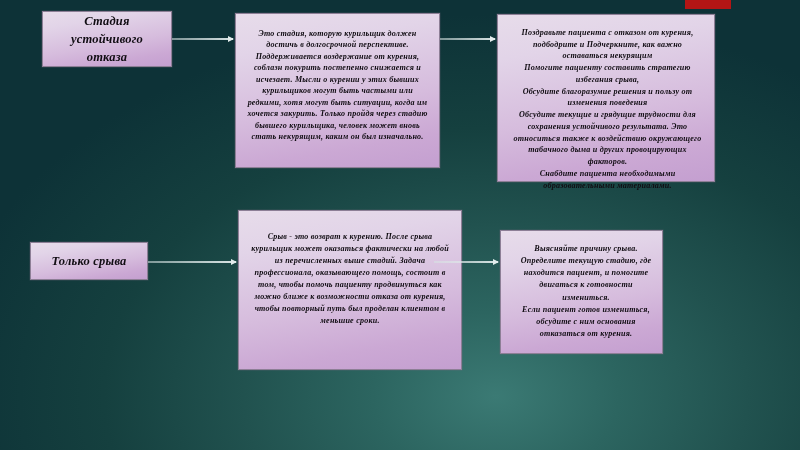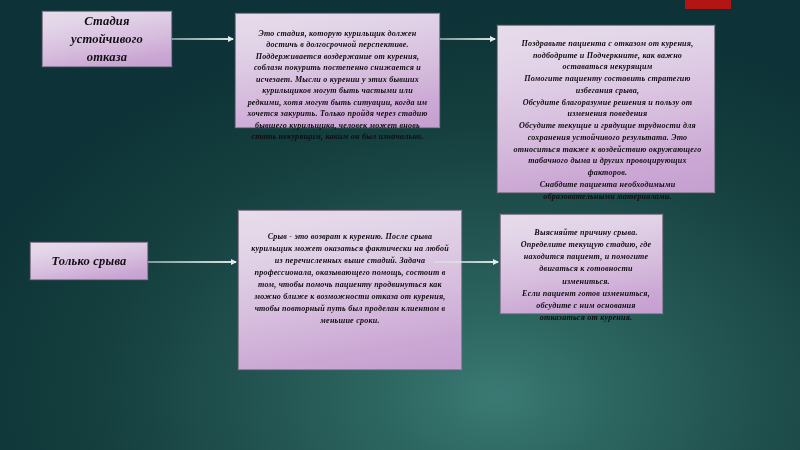--- a/index.html
+++ b/index.html
@@ -64,43 +64,43 @@
   }
   #node-stage-stable .txt { font-size: 12.5px; line-height: 1.45; font-style: italic; }
 
   #node-stage-relapse {
     left: 30px; top: 242px; width: 118px; height: 38px;
   }
   #node-stage-relapse .txt { font-size: 12.5px; }
 
   
   #node-desc-stable {
-    left: 235px; top: 13px; width: 205px; height: 115px;
+    left: 235px; top: 13px; width: 205px; height: 155px;
     align-items: flex-start;
     padding: 14px 10px 8px 10px;
   }
   #node-desc-stable .txt { font-size: 8.1px; line-height: 1.42; }
 
   #node-desc-relapse {
     left: 238px; top: 210px; width: 224px; height: 160px;
     align-items: flex-start;
     padding: 20px 10px 8px 10px;
   }
   #node-desc-relapse .txt { font-size: 8.1px; line-height: 1.48; }
 
   
   #node-act-stable {
-    left: 497px; top: 25px; width: 218px; height: 168px;
+    left: 497px; top: 14px; width: 218px; height: 168px;
     align-items: flex-start;
     padding: 12px 9px 8px 12px;
   }
   #node-act-stable .txt { font-size: 8.1px; line-height: 1.45; }
 
   #node-act-relapse {
-    left: 500px; top: 214px; width: 163px; height: 100px;
+    left: 500px; top: 230px; width: 163px; height: 124px;
     align-items: flex-start;
     padding: 12px 9px 8px 18px;
   }
   #node-act-relapse .txt { font-size: 8.1px; line-height: 1.5; }
 
   
   .connector {
     position: absolute;
     height: 2px;
     background: linear-gradient(to right, rgba(214,226,226,.55), rgba(228,238,238,.95));

